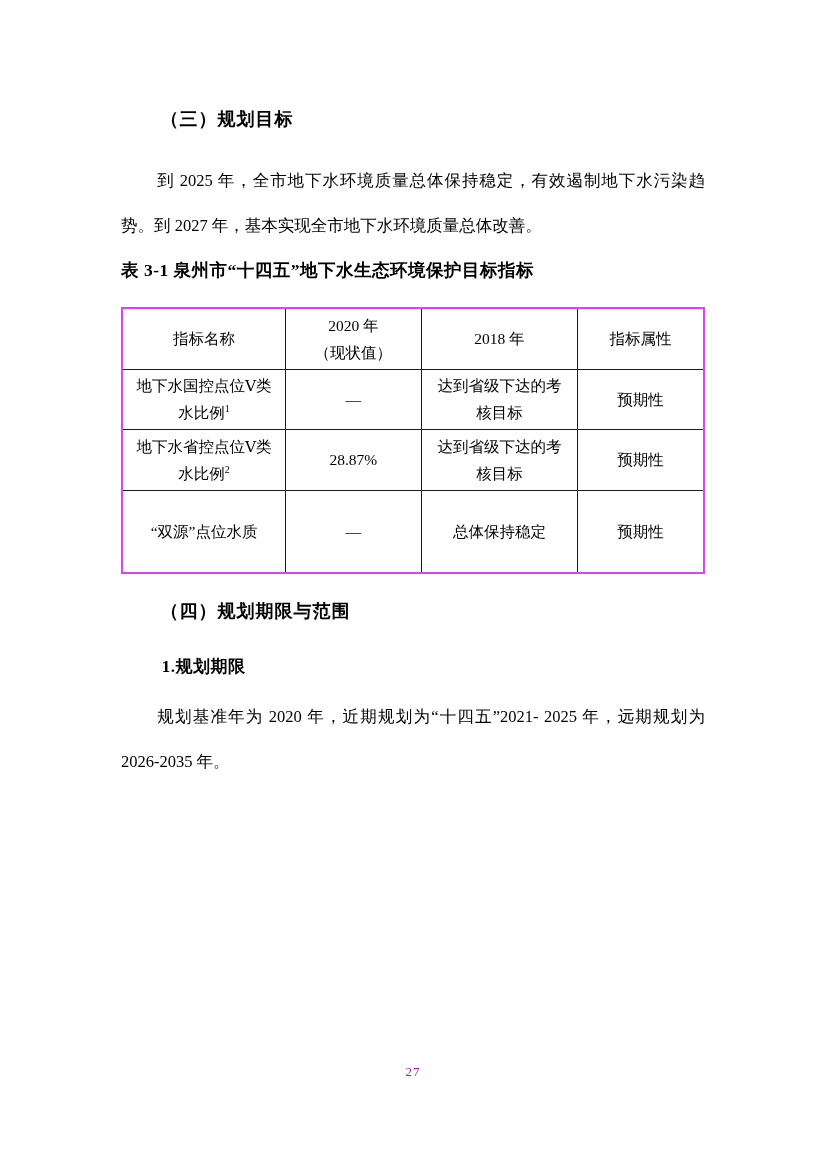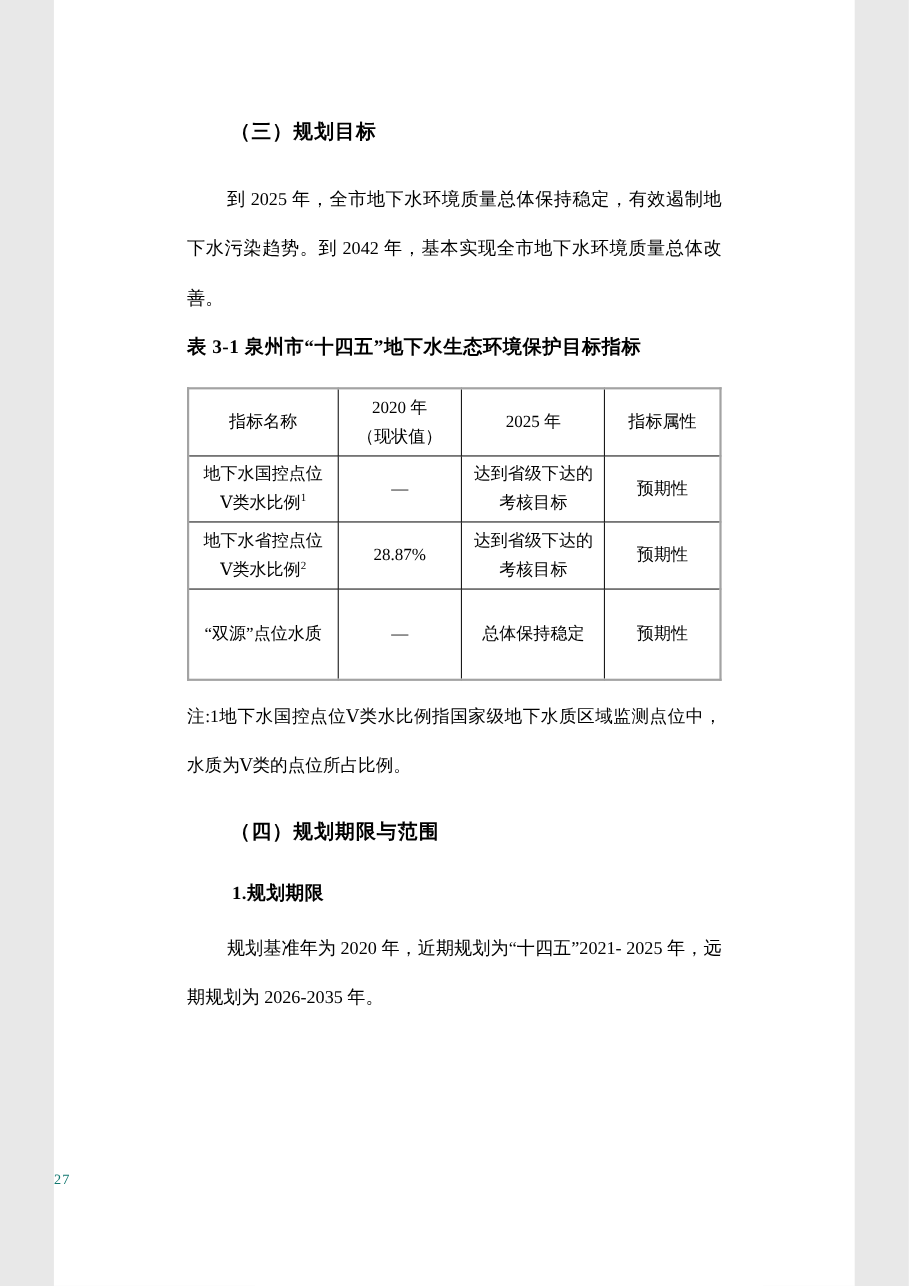--- a/index.html
+++ b/index.html
@@ -2,21 +2,21 @@
 <html><head>
 <meta charset="utf-8">
 <style>
   html, body {
     margin: 0;
     padding: 0;
     background: #e8e8e8;
   }
   .page {
     position: relative;
-    width: 728px;
+    width: 826px;
     height: 1169px;
     margin: 0 auto;
     background: #ffffff;
     color: #000000;
     font-family: "Liberation Serif", "DejaVu Serif", serif;
     box-sizing: border-box;
     padding: 106px 121px 0 121px;
     overflow: hidden;
   }
   .sec-heading {
@@ -39,21 +39,21 @@
     font-size: 17.5px;
     font-weight: bold;
     line-height: 28px;
     text-align: left;
     letter-spacing: 0.5px;
   }
   table.goals-table {
     margin-top: 23px;
     width: 100%;
     border-collapse: collapse;
-    border: 2px solid #a3a3a3;
+    border: 2px solid #d946ef;
     table-layout: fixed;
   }
   table.goals-table th,
   table.goals-table td {
     border: 1.5px solid #1a1a1a;
     text-align: center;
     vertical-align: middle;
     font-weight: normal;
     font-size: 15.5px;
     line-height: 27px;
@@ -86,49 +86,50 @@
     text-indent: 2.4em;
     letter-spacing: 0.5px;
     font-family: Liberation Serif, serif;
   }
   .last-para { margin-top: 14px; }
   .page-number {
     position: absolute;
     left: 0;
     right: 0;
     top: 1064px;
+    text-align: center;
     font-size: 13px;
-    color: #0f766e;
+    color: #a21caf;
     letter-spacing: 1px;
   }
 </style>
 </head>
 <body>
 
 <div class="page">
 
   <h2 class="sec-heading">（三）规划目标</h2>
 
-  <p class="body-para">到 2025 年，全市地下水环境质量总体保持稳定，有效遏制地下水污染趋势。到 2042 年，基本实现全市地下水环境质量总体改善。</p>
+  <p class="body-para">到 2025 年，全市地下水环境质量总体保持稳定，有效遏制地下水污染趋势。到 2027 年，基本实现全市地下水环境质量总体改善。</p>
 
   <div class="tbl-caption">表 3-1  泉州市“十四五”地下水生态环境保护目标指标</div>
 
   <table class="goals-table">
     <colgroup>
       <col style="width:28.1%">
       <col style="width:23.3%">
       <col style="width:26.9%">
       <col style="width:21.7%">
     </colgroup>
     <thead>
       <tr class="hrow">
         <th>指标名称</th>
         <th>2020 年
 （现状值）</th>
-        <th>2025 年</th>
+        <th>2018 年</th>
         <th>指标属性</th>
       </tr>
     </thead>
     <tbody>
       <tr class="row-1">
         <td><span>地下水国控点位Ⅴ类水比例</span><sup>1</sup></td>
         <td>—</td>
         <td>达到省级下达的考核目标</td>
         <td>预期性</td>
       </tr>
@@ -140,21 +141,20 @@
       </tr>
       <tr class="row-3">
         <td><span>“双源”点位水质</span><sup></sup></td>
         <td>—</td>
         <td>总体保持稳定</td>
         <td>预期性</td>
       </tr>
     </tbody>
   </table>
 
-  <p class="note note-first">注:1地下水国控点位Ⅴ类水比例指国家级地下水质区域监测点位中，水质为Ⅴ类的点位所占比例。</p>
 
   <h2 class="sec-heading sec4-heading">（四）规划期限与范围</h2>
 
   <h3 class="sub-heading">1.规划期限</h3>
 
   <p class="body-para last-para">规划基准年为 2020 年，近期规划为“十四五”2021- 2025 年，远期规划为 2026-2035 年。</p>
 
   <div class="page-number">27</div>
 
 </div>

